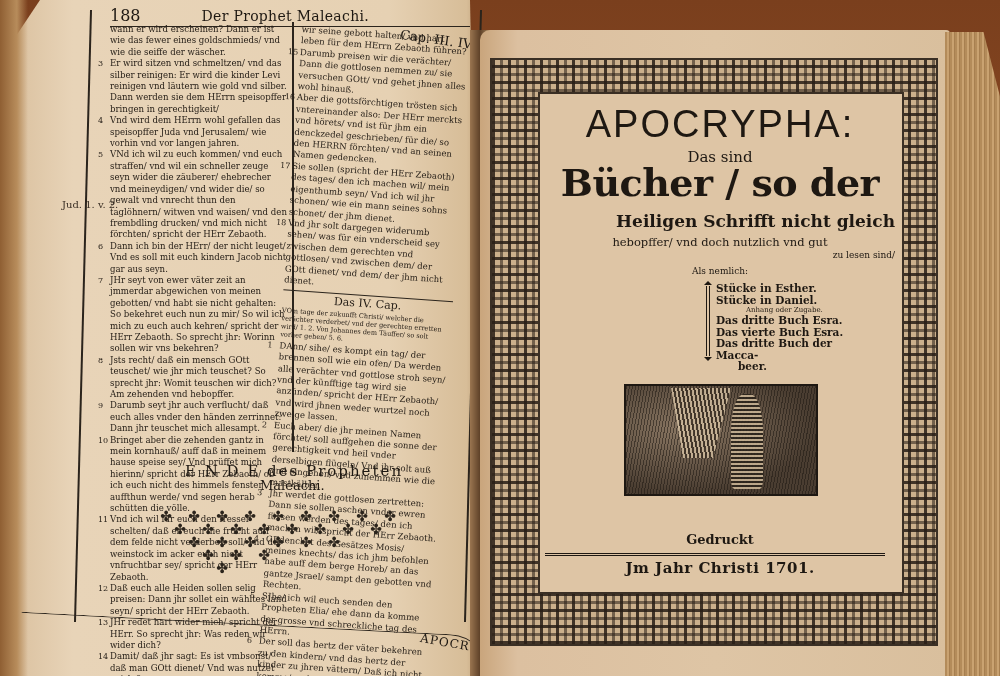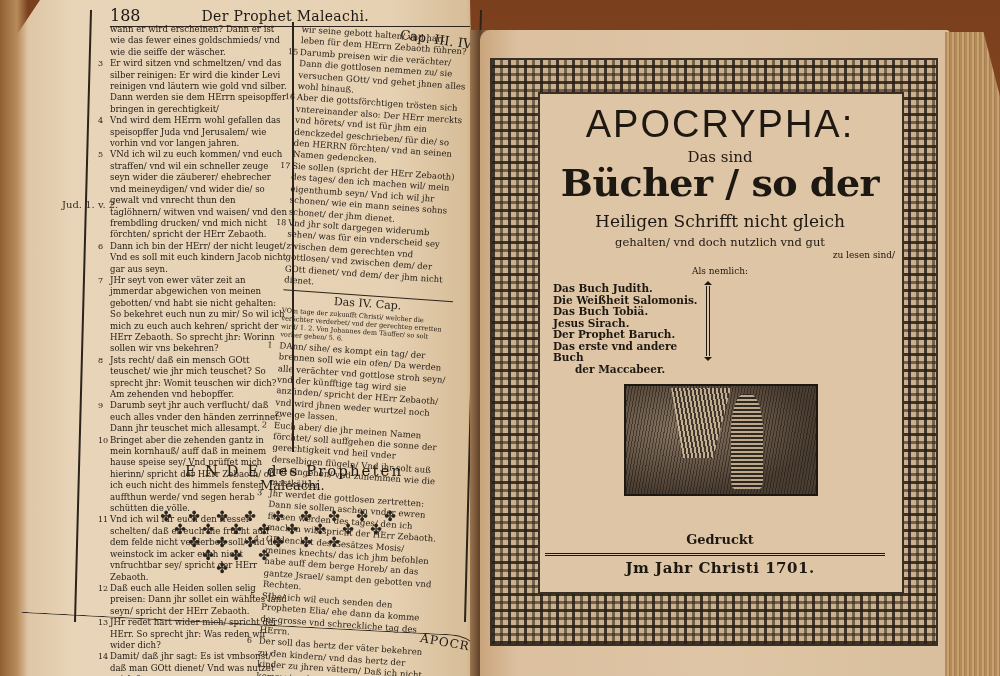--- a/index.html
+++ b/index.html
@@ -88,21 +88,21 @@
   }
   .tp-title {
     position: absolute; left: 545px; top: 103px; width: 350px; text-align: center;
     font-family: Liberation Sans, sans-serif; font-size: 38px; color: #1e1812; letter-spacing: 2px;
   }
   .tp-das-sind { position: absolute; left: 545px; top: 148px; width: 350px; text-align: center; font-size: 15px; color: #1e1812; }
   .tp-buecher {
     position: absolute; left: 545px; top: 160px; width: 350px; text-align: center;
     font-family: "DejaVu Serif", serif; font-weight: bold; font-size: 38px; color: #1e1812; letter-spacing: -.5px;
   }
-  .tp-heiligen { position: absolute; left: 545px; top: 211px; width: 350px; text-align: center; font-weight: normal; font-size: 17px; color: #1e1812; }
+  .tp-heiligen { position: absolute; left: 545px; top: 211px; width: 350px; text-align: right; font-weight: bold; font-size: 17px; color: #1e1812; }
   .tp-gehalten { position: absolute; left: 545px; top: 235px; width: 350px; text-align: center; font-size: 11.5px; color: #1e1812; }
   .tp-zu-lesen { position: absolute; left: 545px; top: 250px; width: 350px; text-align: right; font-size: 9px; color: #1e1812; }
   .tp-als { position: absolute; left: 545px; top: 266px; width: 350px; text-align: center; font-size: 9px; color: #1e1812; }
 
   .books-left, .books-right {
     position: absolute; top: 283px; font-size: 10.5px; line-height: 11.5px; color: #1e1812; font-weight: bold;
   }
   .books-left { left: 553px; width: 150px; }
   .books-right { left: 716px; width: 160px; }
   .books-left .indent, .books-right .indent { padding-left: 22px; }
@@ -223,34 +223,34 @@
 
   <div class="right-page"></div>
   <div class="fore-edge"></div>
   <div class="orn-border"></div>
   <div class="orn-inner-frame"></div>
 
   <div class="tp-title">APOCRYPHA:</div>
   <div class="tp-das-sind">Das sind</div>
   <div class="tp-buecher">Bücher / so der</div>
   <div class="tp-heiligen">Heiligen Schrifft nicht gleich</div>
-  <div class="tp-gehalten">gehalten/ vnd doch nutzlich vnd gut</div>
+  <div class="tp-gehalten">hebopffer/ vnd doch nutzlich vnd gut</div>
   <div class="tp-zu-lesen">zu lesen sind/</div>
   <div class="tp-als">Als nemlich:</div>
 
-  <div class="books-left">
-    <div>Das Buch Judith.</div>
-    <div>Die Weißheit Salomonis.</div>
-    <div>Das Buch Tobiä.</div>
-    <div>Jesus Sirach.</div>
-    <div>Der Prophet Baruch.</div>
-    <div>Das erste vnd andere Buch</div>
-    <div class="indent">der Maccabeer.</div>
+  <div class="brace-arrow"></div>
+  <div class="books-right">
+    <div>Stücke in Esther.</div>
+    <div>Stücke in Daniel.</div>
+    <div class="note">Anhang oder Zugabe.</div>
+    <div>Das dritte Buch Esra.</div>
+    <div>Das vierte Buch Esra.</div>
+    <div>Das dritte Buch der Macca-</div>
+    <div class="indent">beer.</div>
   </div>
-  <div class="brace-arrow"></div>
 
   <div class="woodcut" title="Judith with the head of Holofernes">
     <div class="tent"></div>
     <div class="figure"></div>
   </div>
 
   <div class="tp-gedruckt">Gedruckt</div>
   <div class="tp-rule"></div>
   <div class="tp-imprint">Jm Jahr Christi 1701.</div>
 </div>

